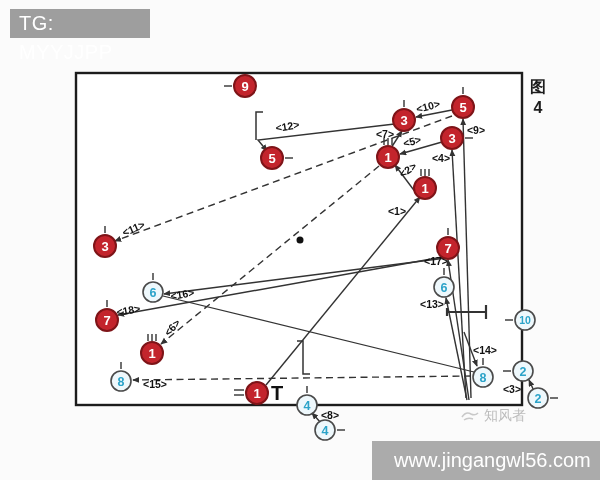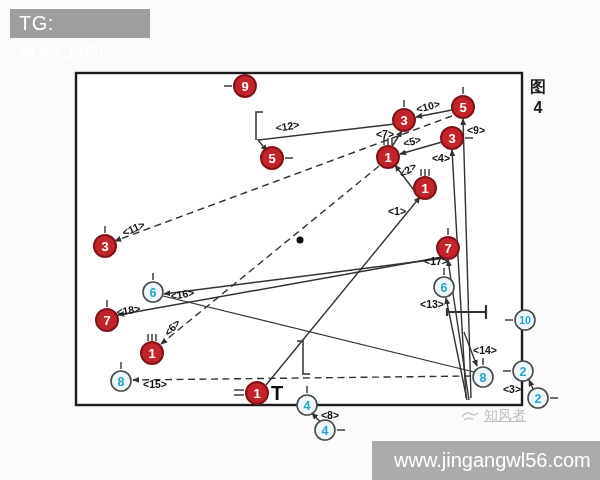--- a/index.html
+++ b/index.html
@@ -6,21 +6,21 @@
   body{width:600px;height:480px;position:relative;background:#fbfbfb;
        font-family:"Liberation Sans", sans-serif;overflow:hidden;}
   .page{position:absolute;inset:0;}
   .header-chip{position:absolute;left:10px;top:9px;width:140px;height:29px;
        background:#9e9e9e;color:#fff;font-size:20px;line-height:29px;
        padding-left:9px;letter-spacing:.5px;box-sizing:border-box;}
   .figure-label{position:absolute;left:522px;top:76px;width:32px;
        text-align:center;color:#1c1c1c;font-size:16px;line-height:21px;font-weight:bold;}
   .tactics-svg{position:absolute;left:0;top:0;}
   .watermark{position:absolute;left:460px;top:407px;color:#bdbdbd;
-       font-size:14px;display:flex;align-items:center;gap:4px;text-decoration:underline;}
+       font-size:14px;display:flex;align-items:center;gap:4px;}
   .footer-bar{position:absolute;left:372px;top:441px;width:228px;height:52px;
        background:#ababab;color:#fff;font-size:20px;line-height:38px;
        padding-left:22px;box-sizing:border-box;}
 </style>
 </head>
 <body>
 
 <div class="page">
 
   <div class="header-chip">

